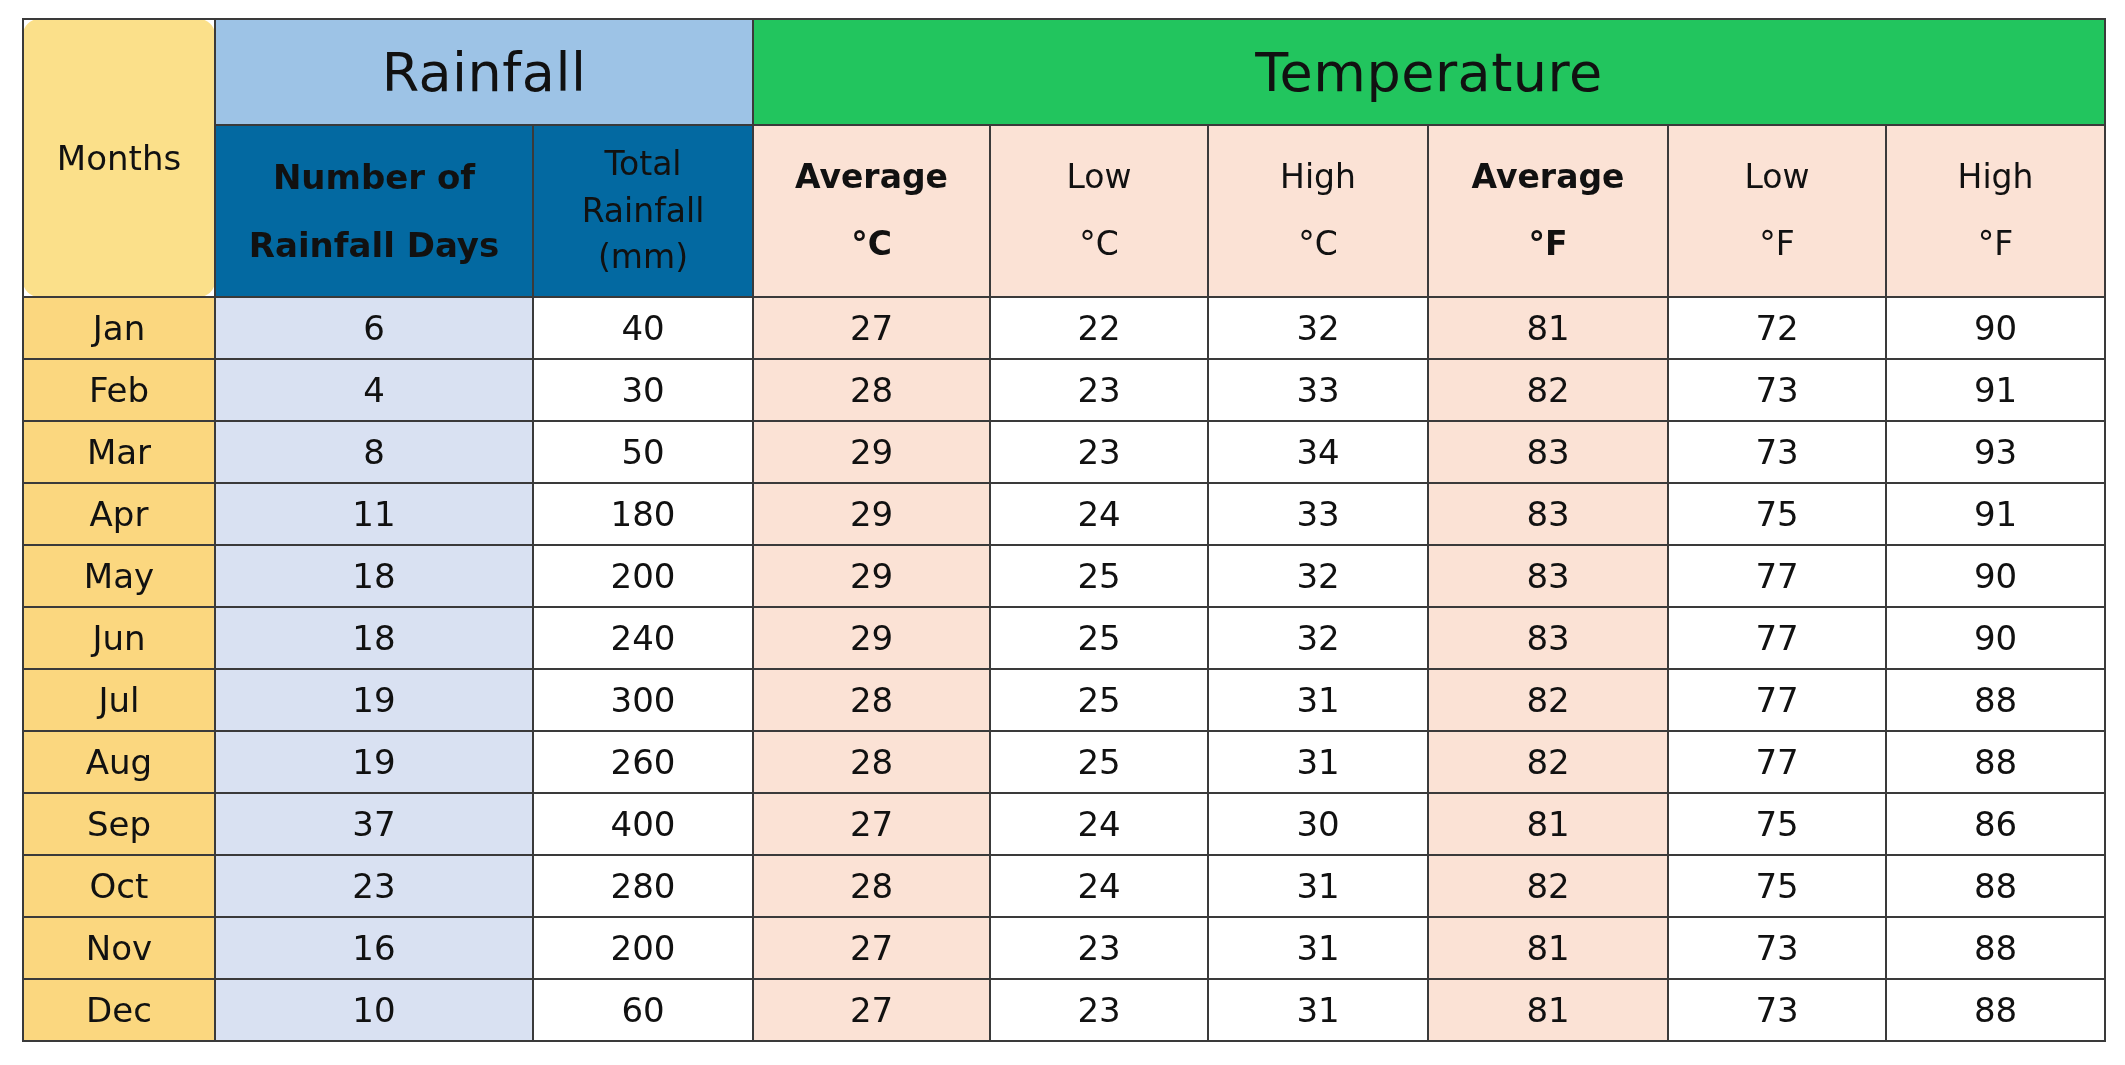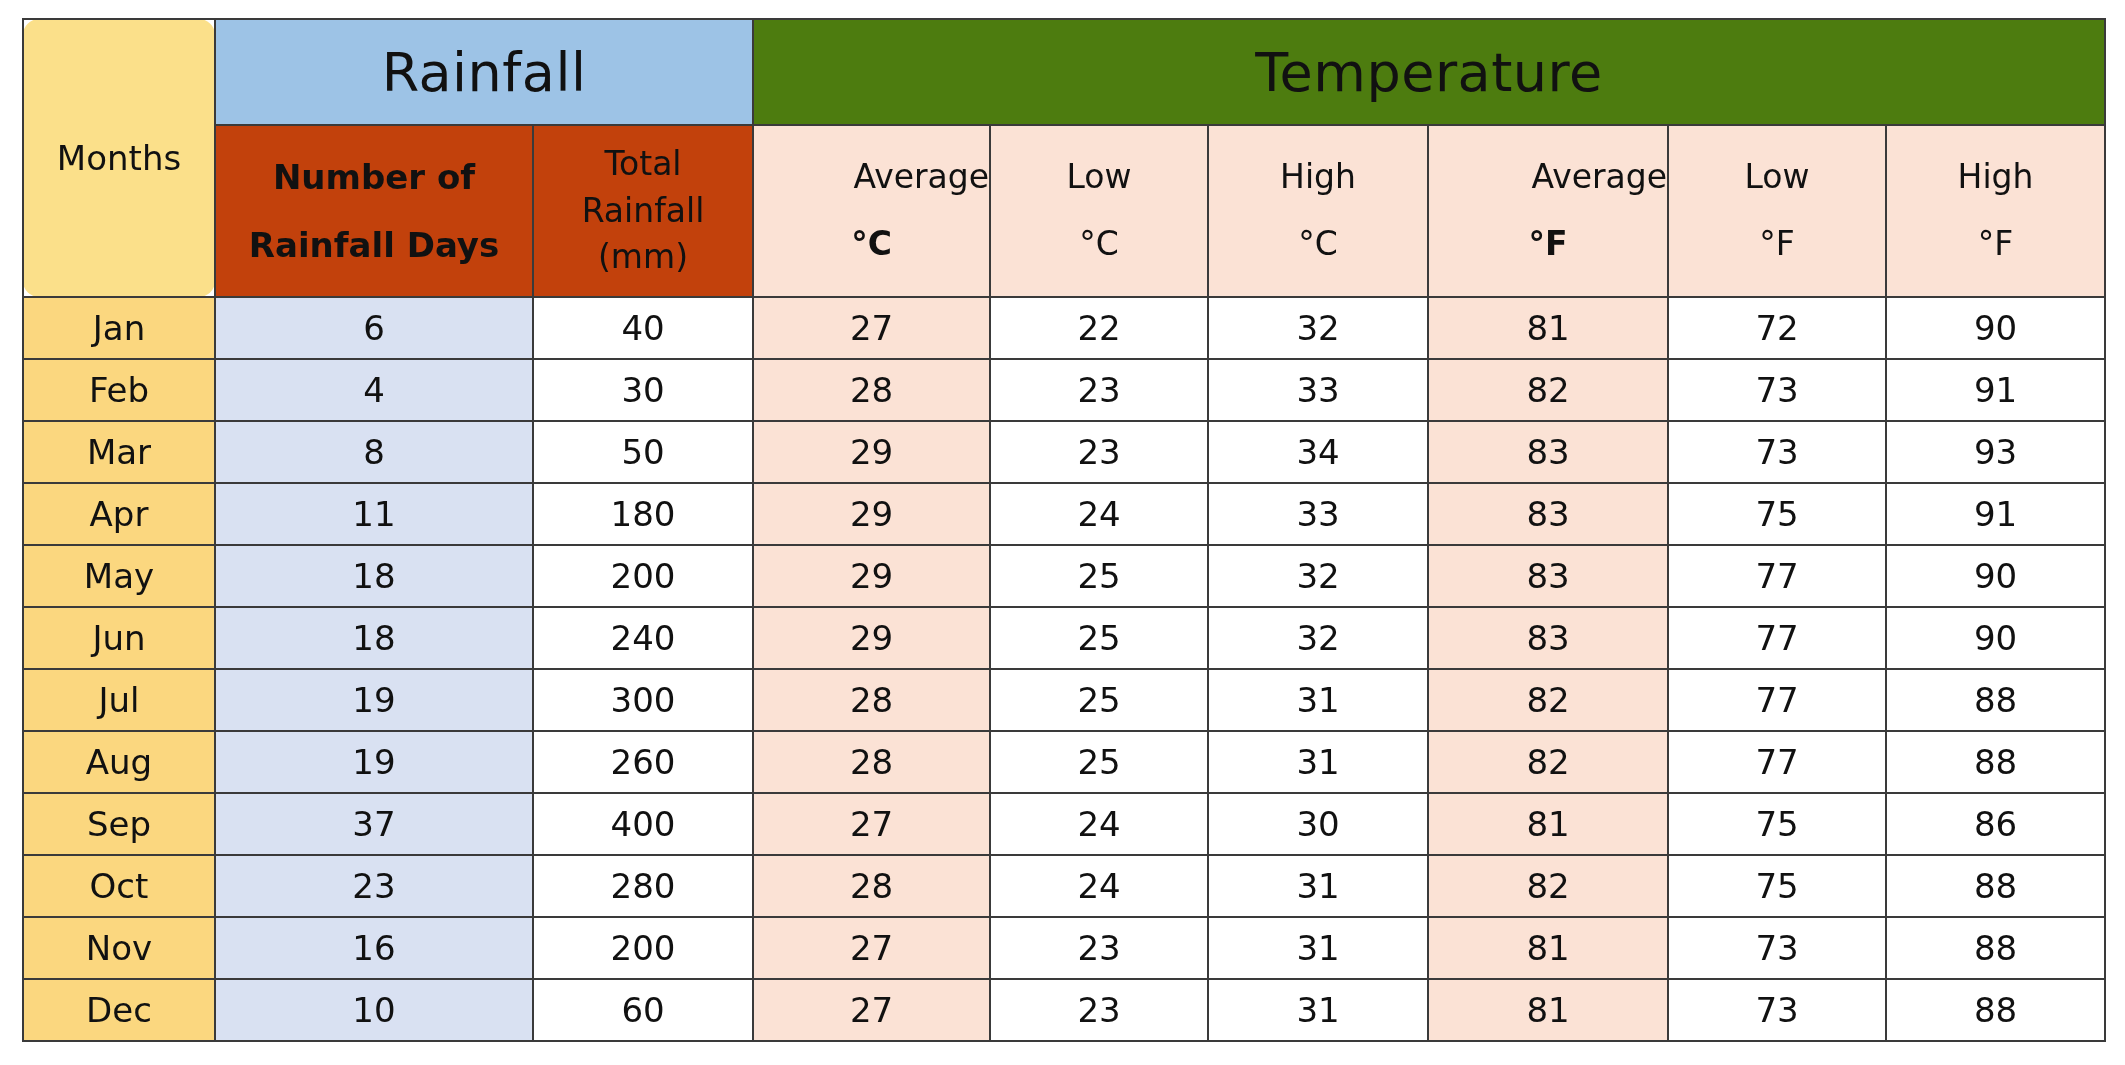--- a/index.html
+++ b/index.html
@@ -45,48 +45,48 @@
   col.c-highf   { width: 219px; }
 
   
   .band-rain {
     background: #9dc3e6;
     font-size: 54px;
     height: 104px;
     letter-spacing: .5px;
   }
   .band-temp {
-    background: #4d7c0f;
+    background: #22c55e;
     font-size: 54px;
     height: 104px;
     letter-spacing: .5px;
     margin-top: 24px;
   }
   .months-cell {
     background: #fbe08a;
     font-size: 34px;
     height: 270px;
     border-radius: 16px;
   }
   .sub-rain {
-    background: #c2410c;
+    background: #0369a1;
     font-size: 33px;
     line-height: 1.42;
     height: 170px;
     padding: 6px 6px;
   }
   .sub-rain.bold { font-weight: bold; font-size: 34px; }
   .sub-temp {
     background: #fbe2d5;
     font-size: 33px;
     line-height: 1.42;
     height: 170px;
     padding: 6px 6px;
   }
-  .sub-temp.bold-first .l1 { font-weight: normal; text-align: right; }
+  .sub-temp.bold-first .l1 { font-weight: bold; }
   .sub-temp.bold-first .l2 { font-weight: bold; }
   .sub .l1 { display: block; }
   .sub .l2 { display: block; margin-top: 20px; }
 
   
   tbody tr { height: 62px; }
   td.month {
     background: #fbd77f;
     font-weight: bold;
     font-size: 34px;

